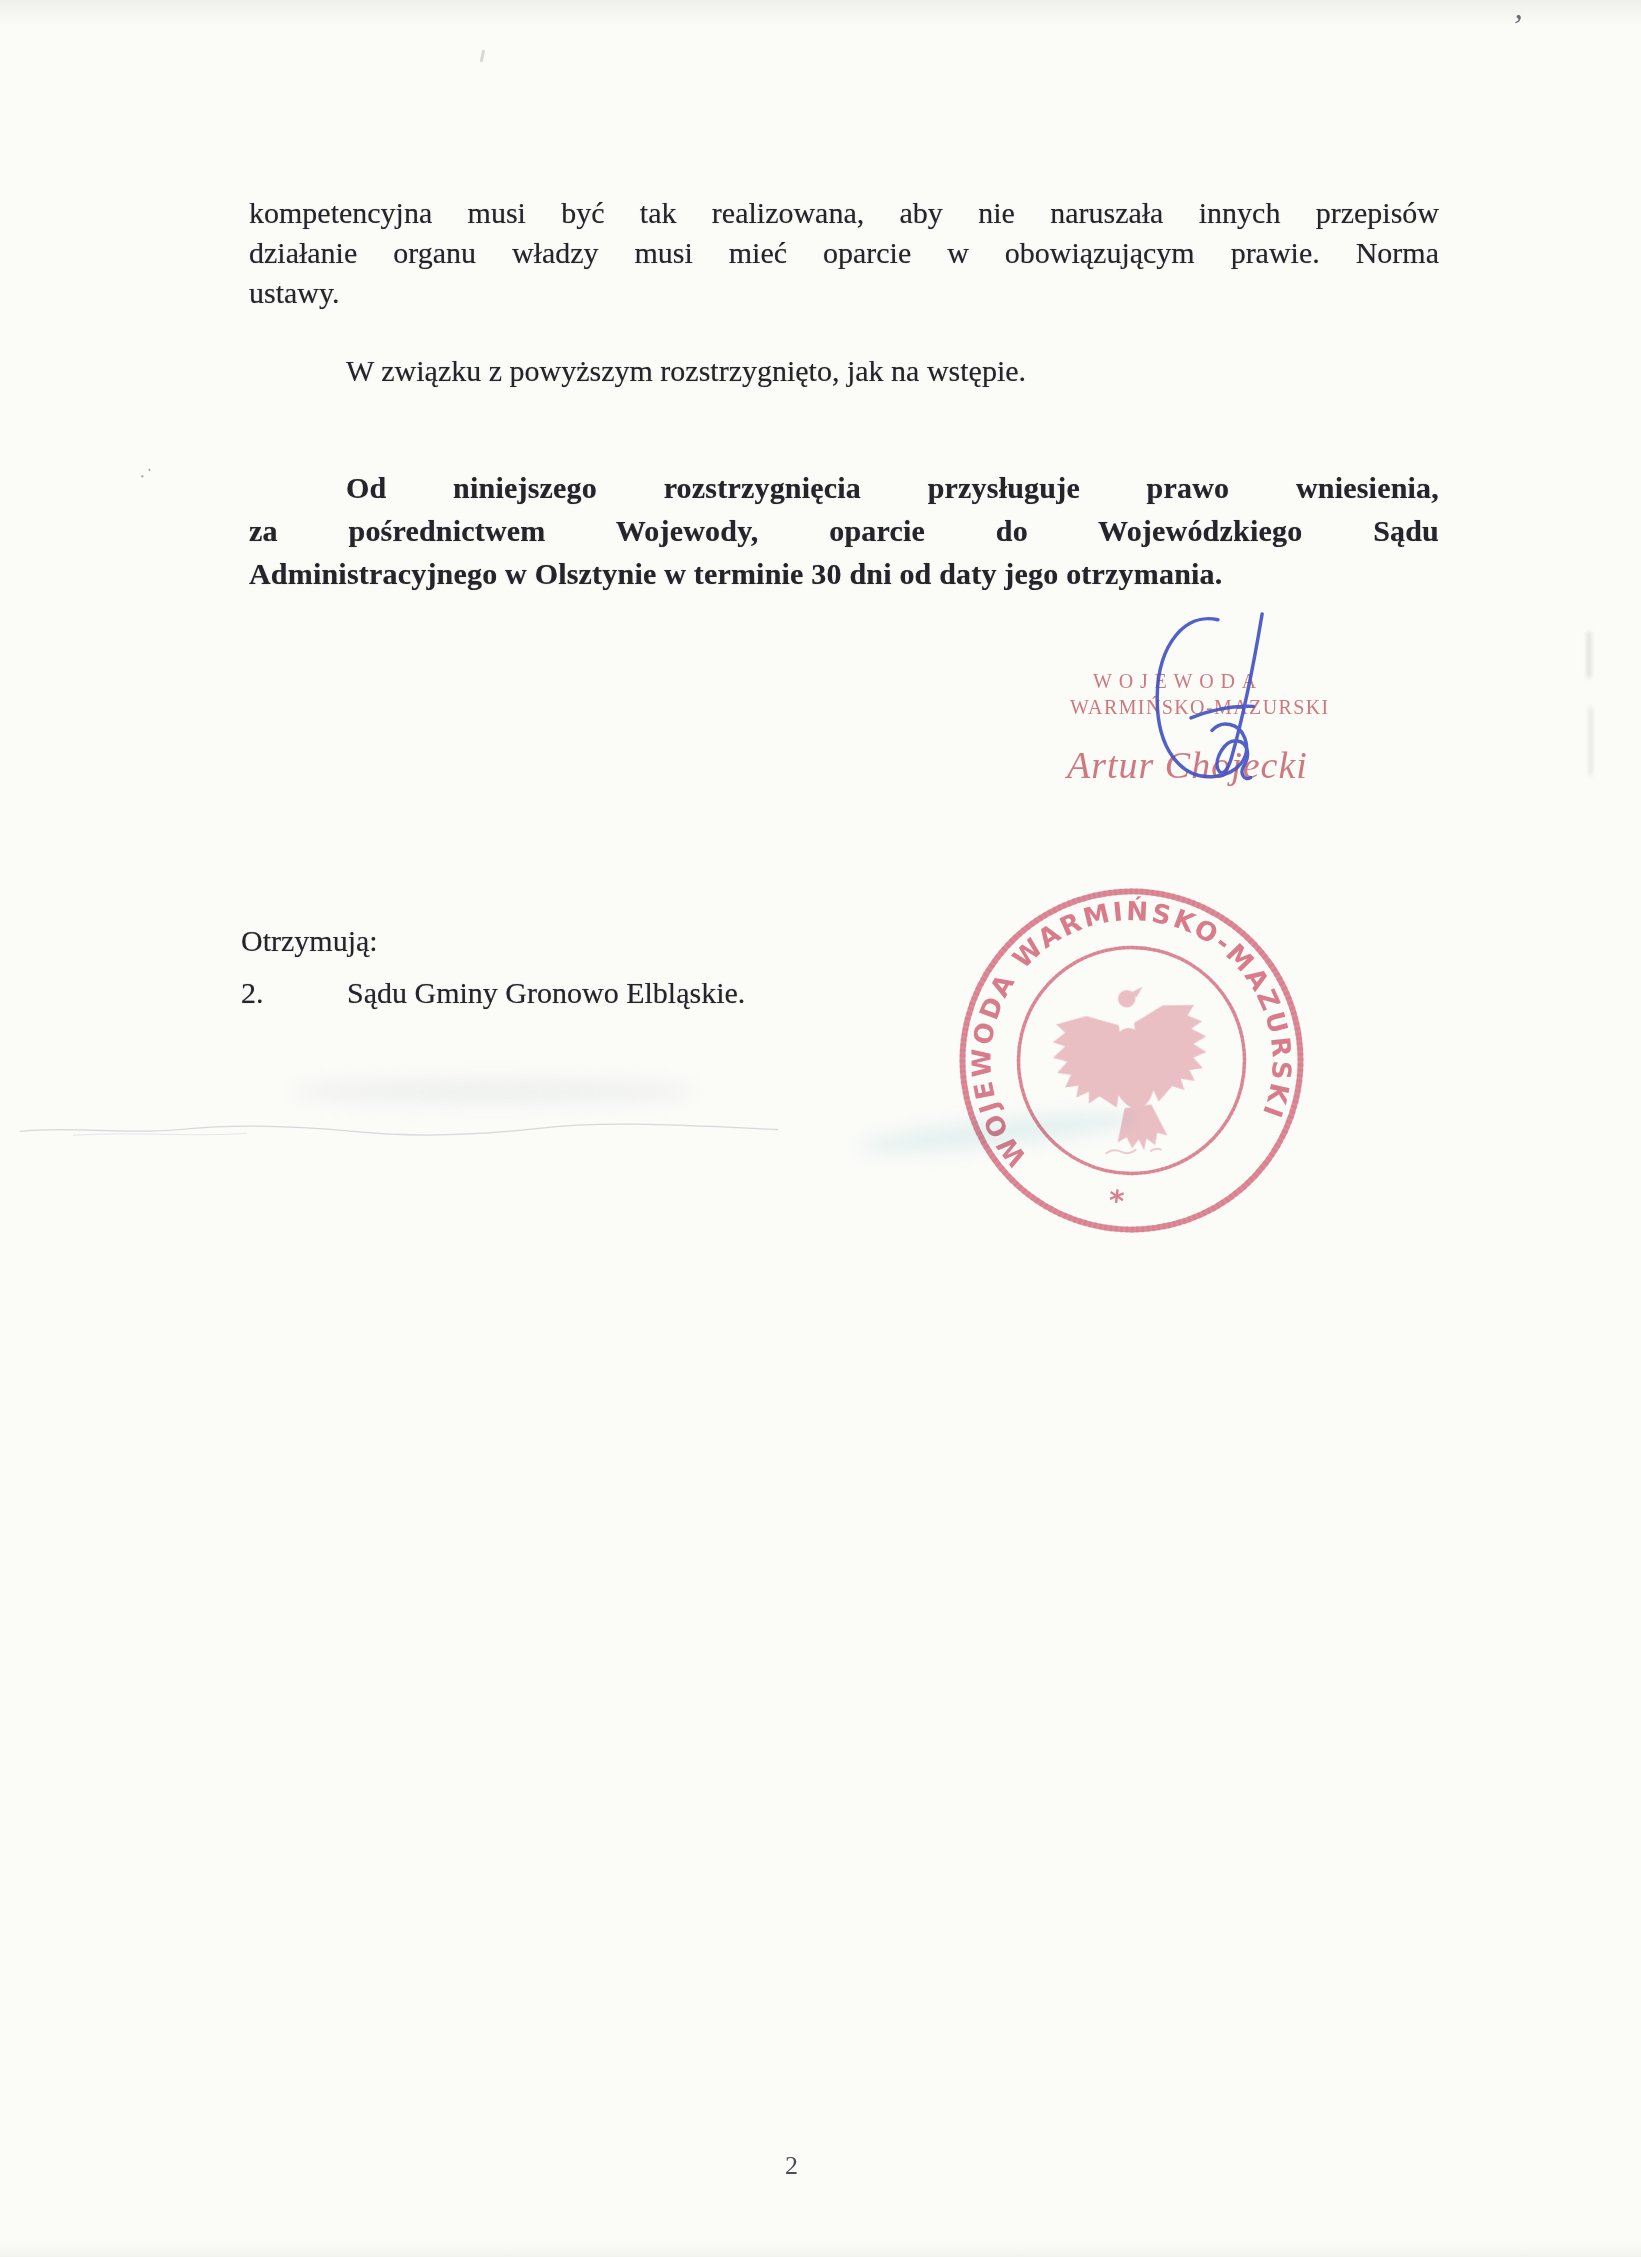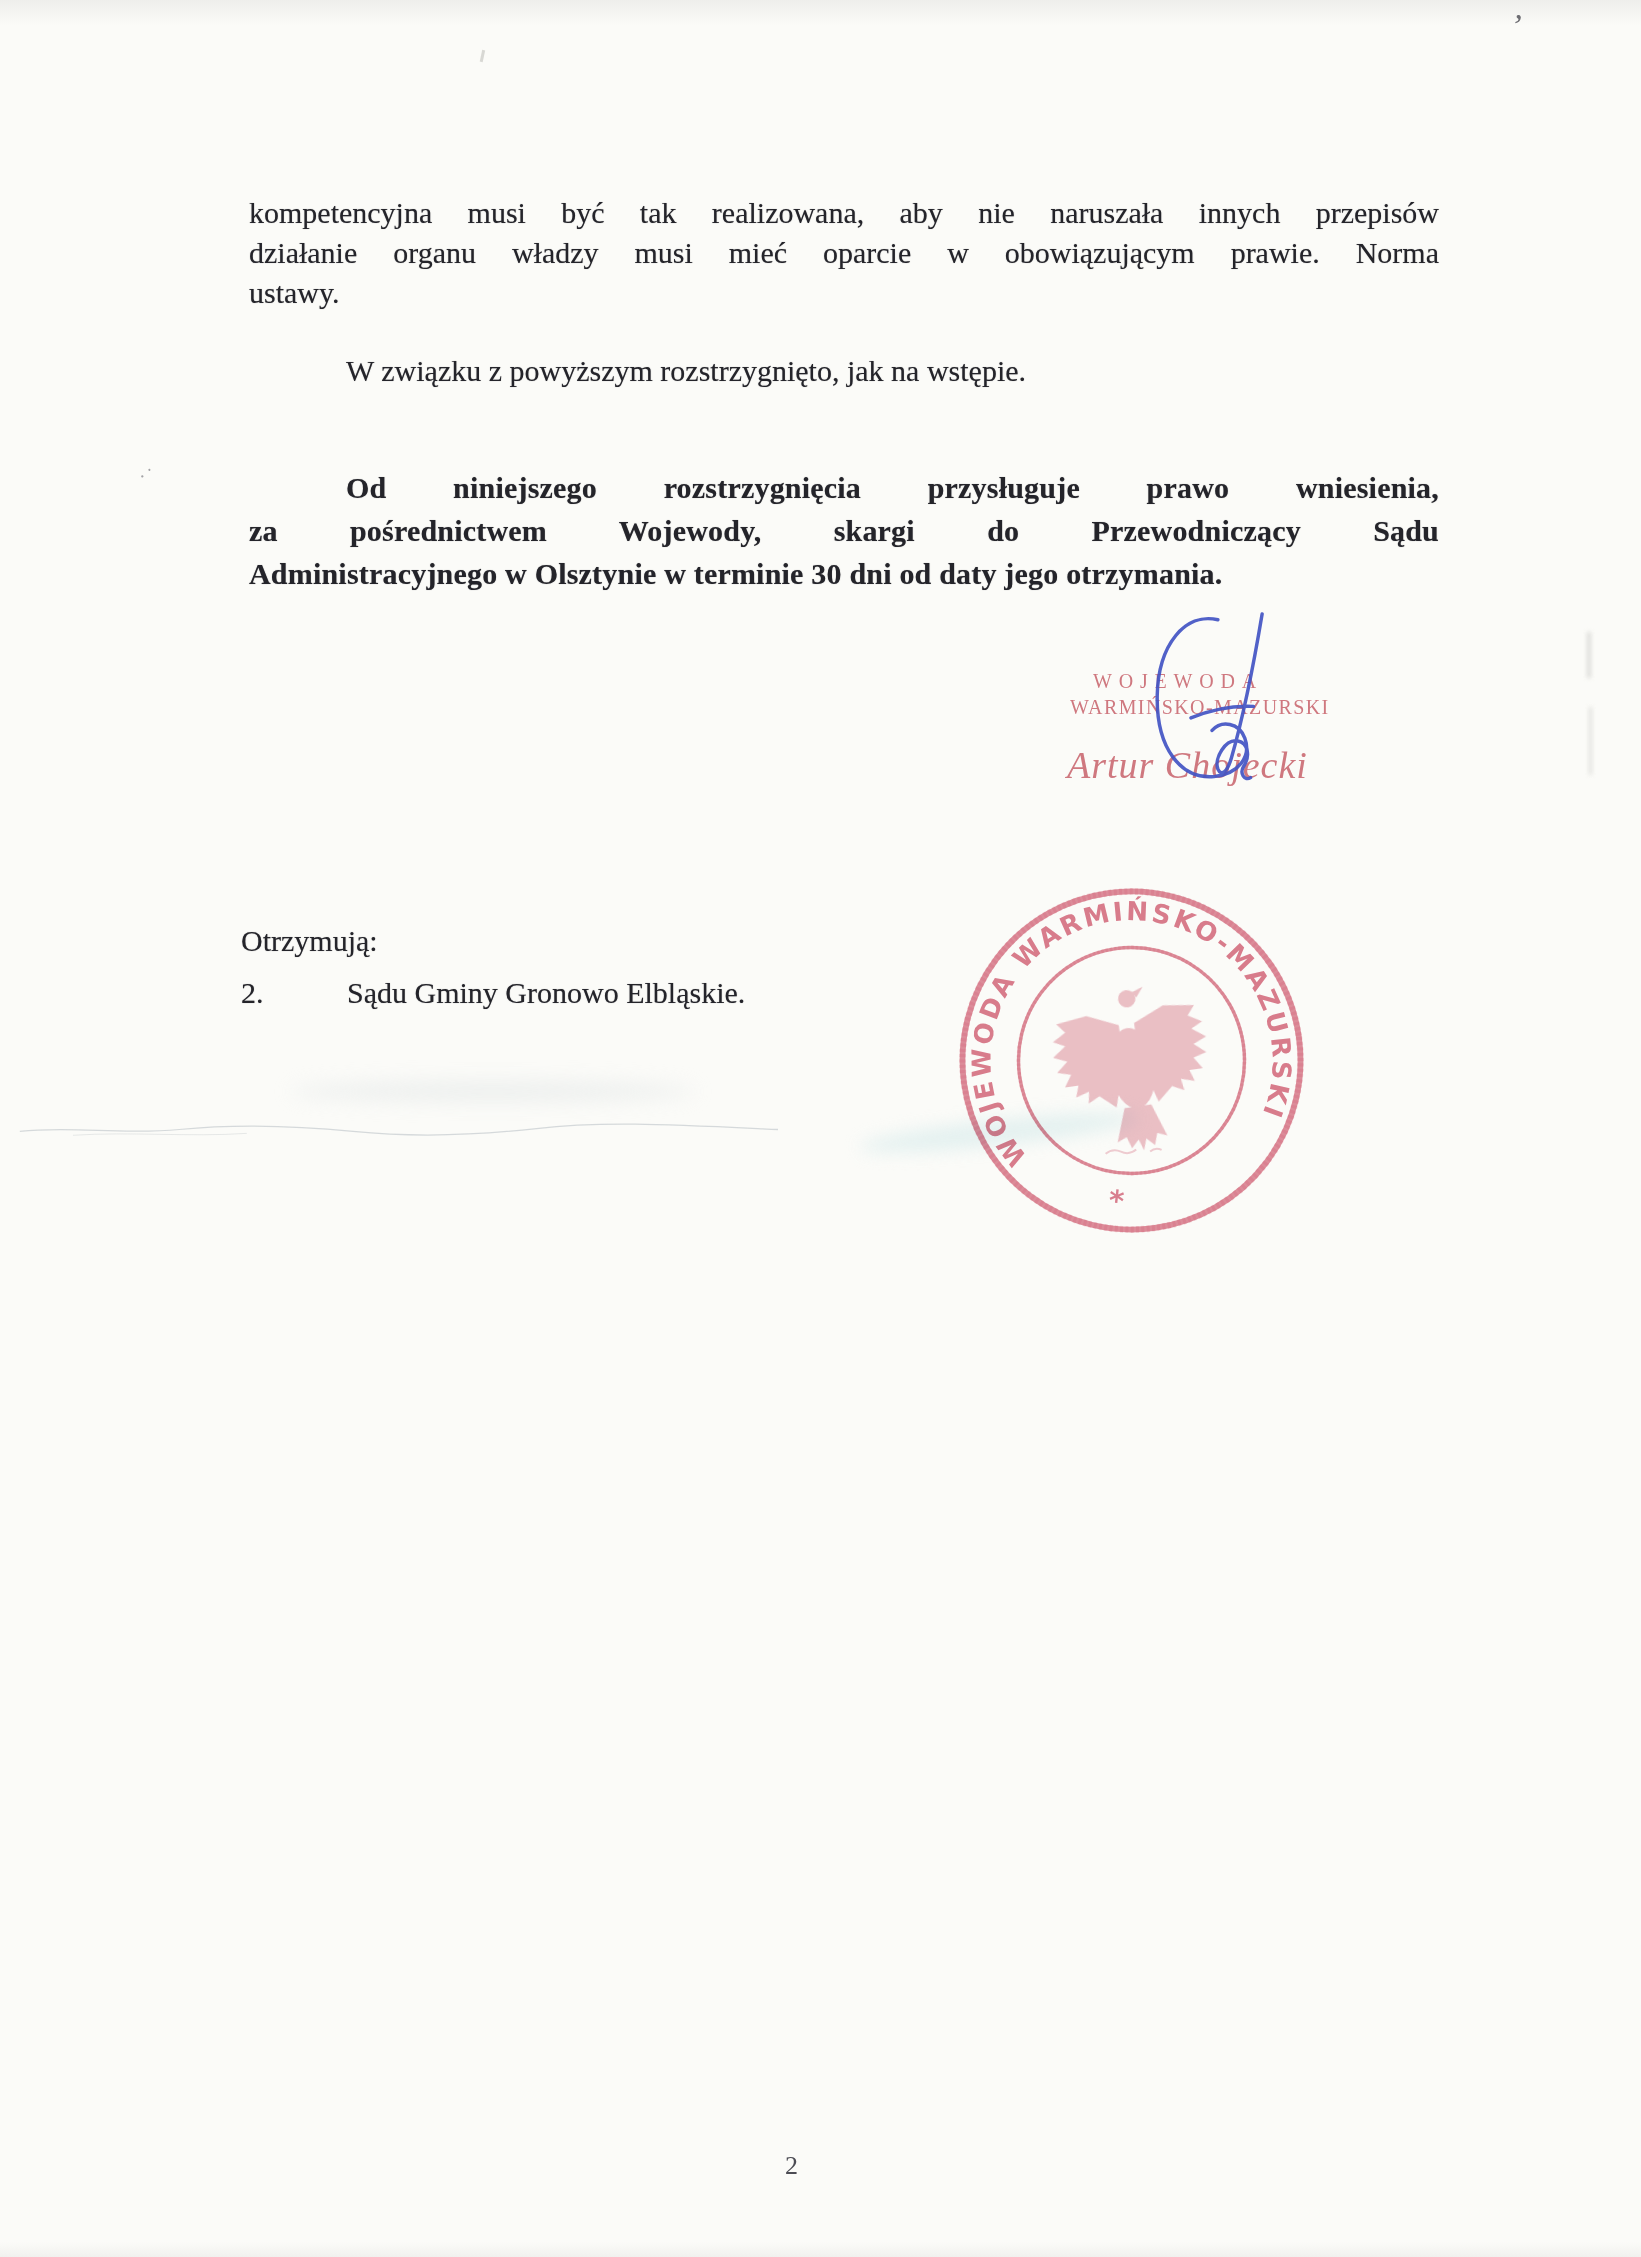--- a/index.html
+++ b/index.html
@@ -66,21 +66,21 @@
     <div class="line jline">działanie organu władzy musi mieć oparcie w obowiązującym prawie. Norma</div>
     <div class="line">ustawy.</div>
   </div>
 
   <div class="para p2">
     <div class="line indent">W związku z powyższym rozstrzygnięto, jak na wstępie.</div>
   </div>
 
   <div class="para p3">
     <div class="line jline indent">Od niniejszego rozstrzygnięcia przysługuje prawo wniesienia,</div>
-    <div class="line jline">za pośrednictwem Wojewody, skargi do Przewodniczący Sądu</div>
+    <div class="line jline">za pośrednictwem Wojewody, oparcie do Wojewódzkiego Sądu</div>
     <div class="line">Administracyjnego w Olsztynie w terminie 30 dni od daty jego otrzymania.</div>
   </div>
 
   <div class="stampline sig-title1">WOJEWODA</div>
   <div class="stampline sig-title2">WARMIŃSKO-MAZURSKI</div>
   <div class="stampline sig-name">Artur Chojecki</div>
 
   <svg class="sig-ink" width="154" height="198" viewBox="0 0 160 205">
     <g fill="none" stroke="#4354c4" stroke-width="3.6" stroke-linecap="round" opacity="0.92">
       <path d="M84 16 C 50 8, 22 42, 21 95 C 20 150, 46 182, 80 179 C 106 176, 119 158, 112 139 C 106 123, 88 120, 78 131"></path>

